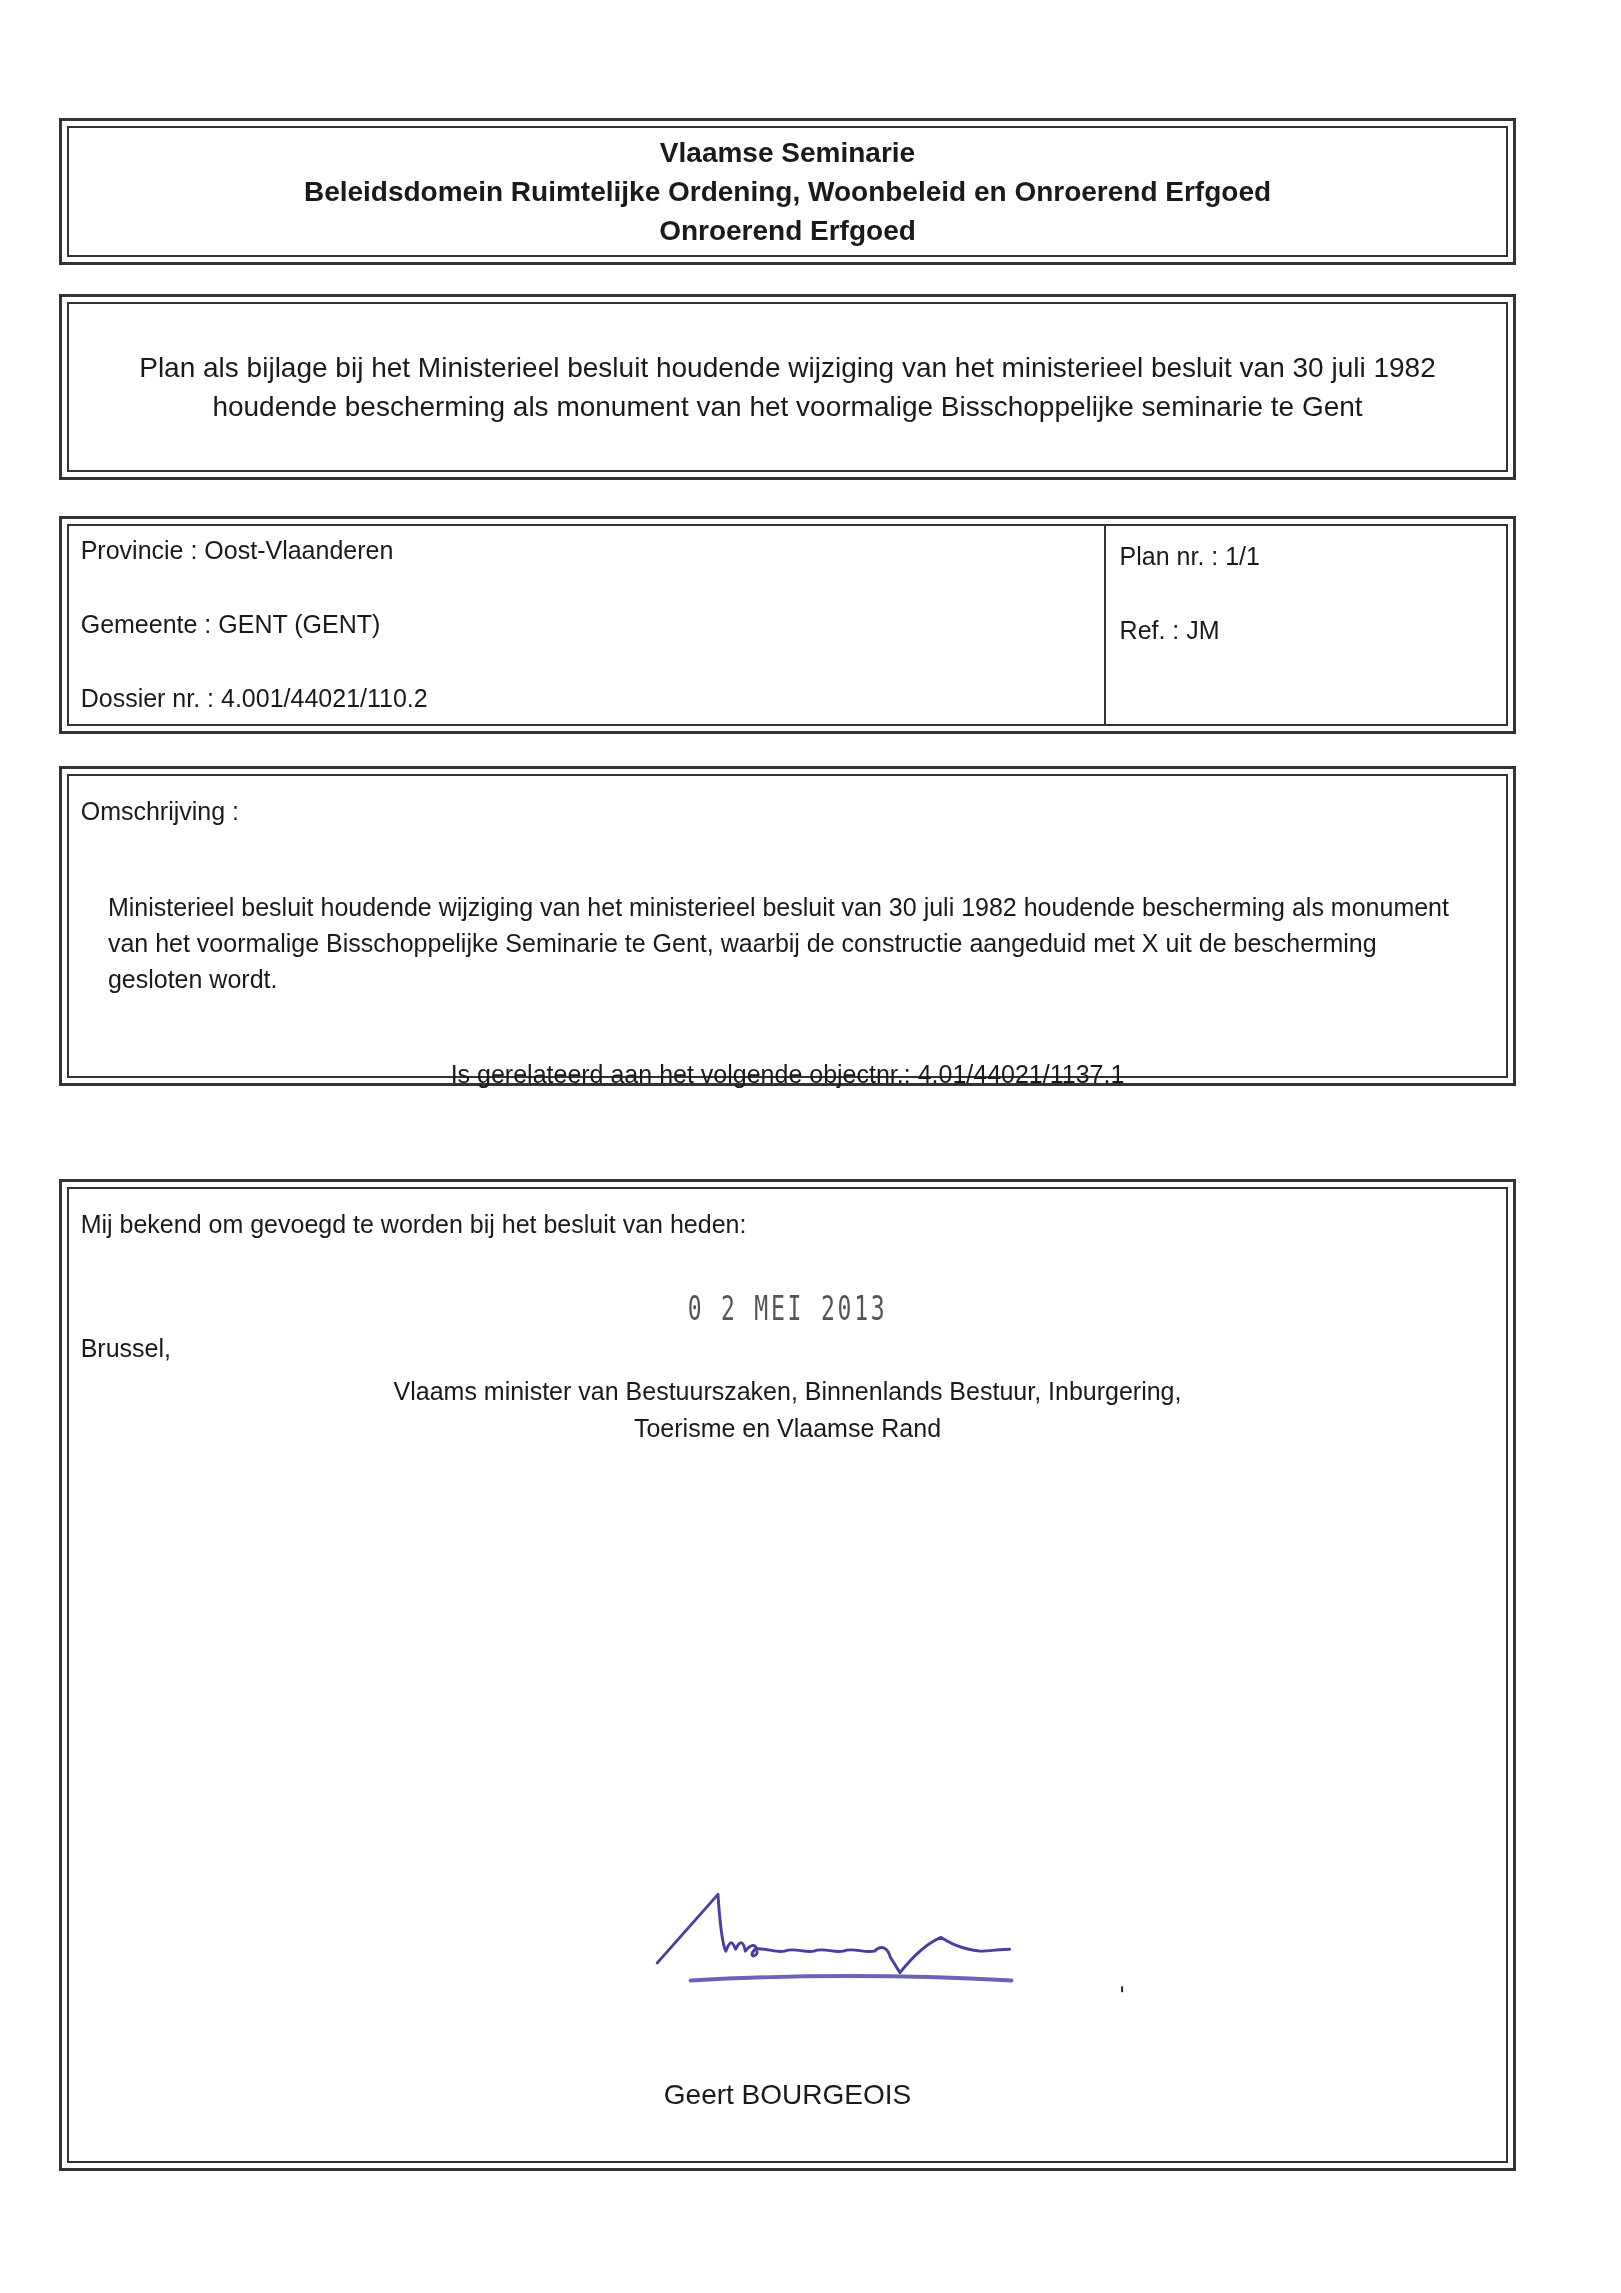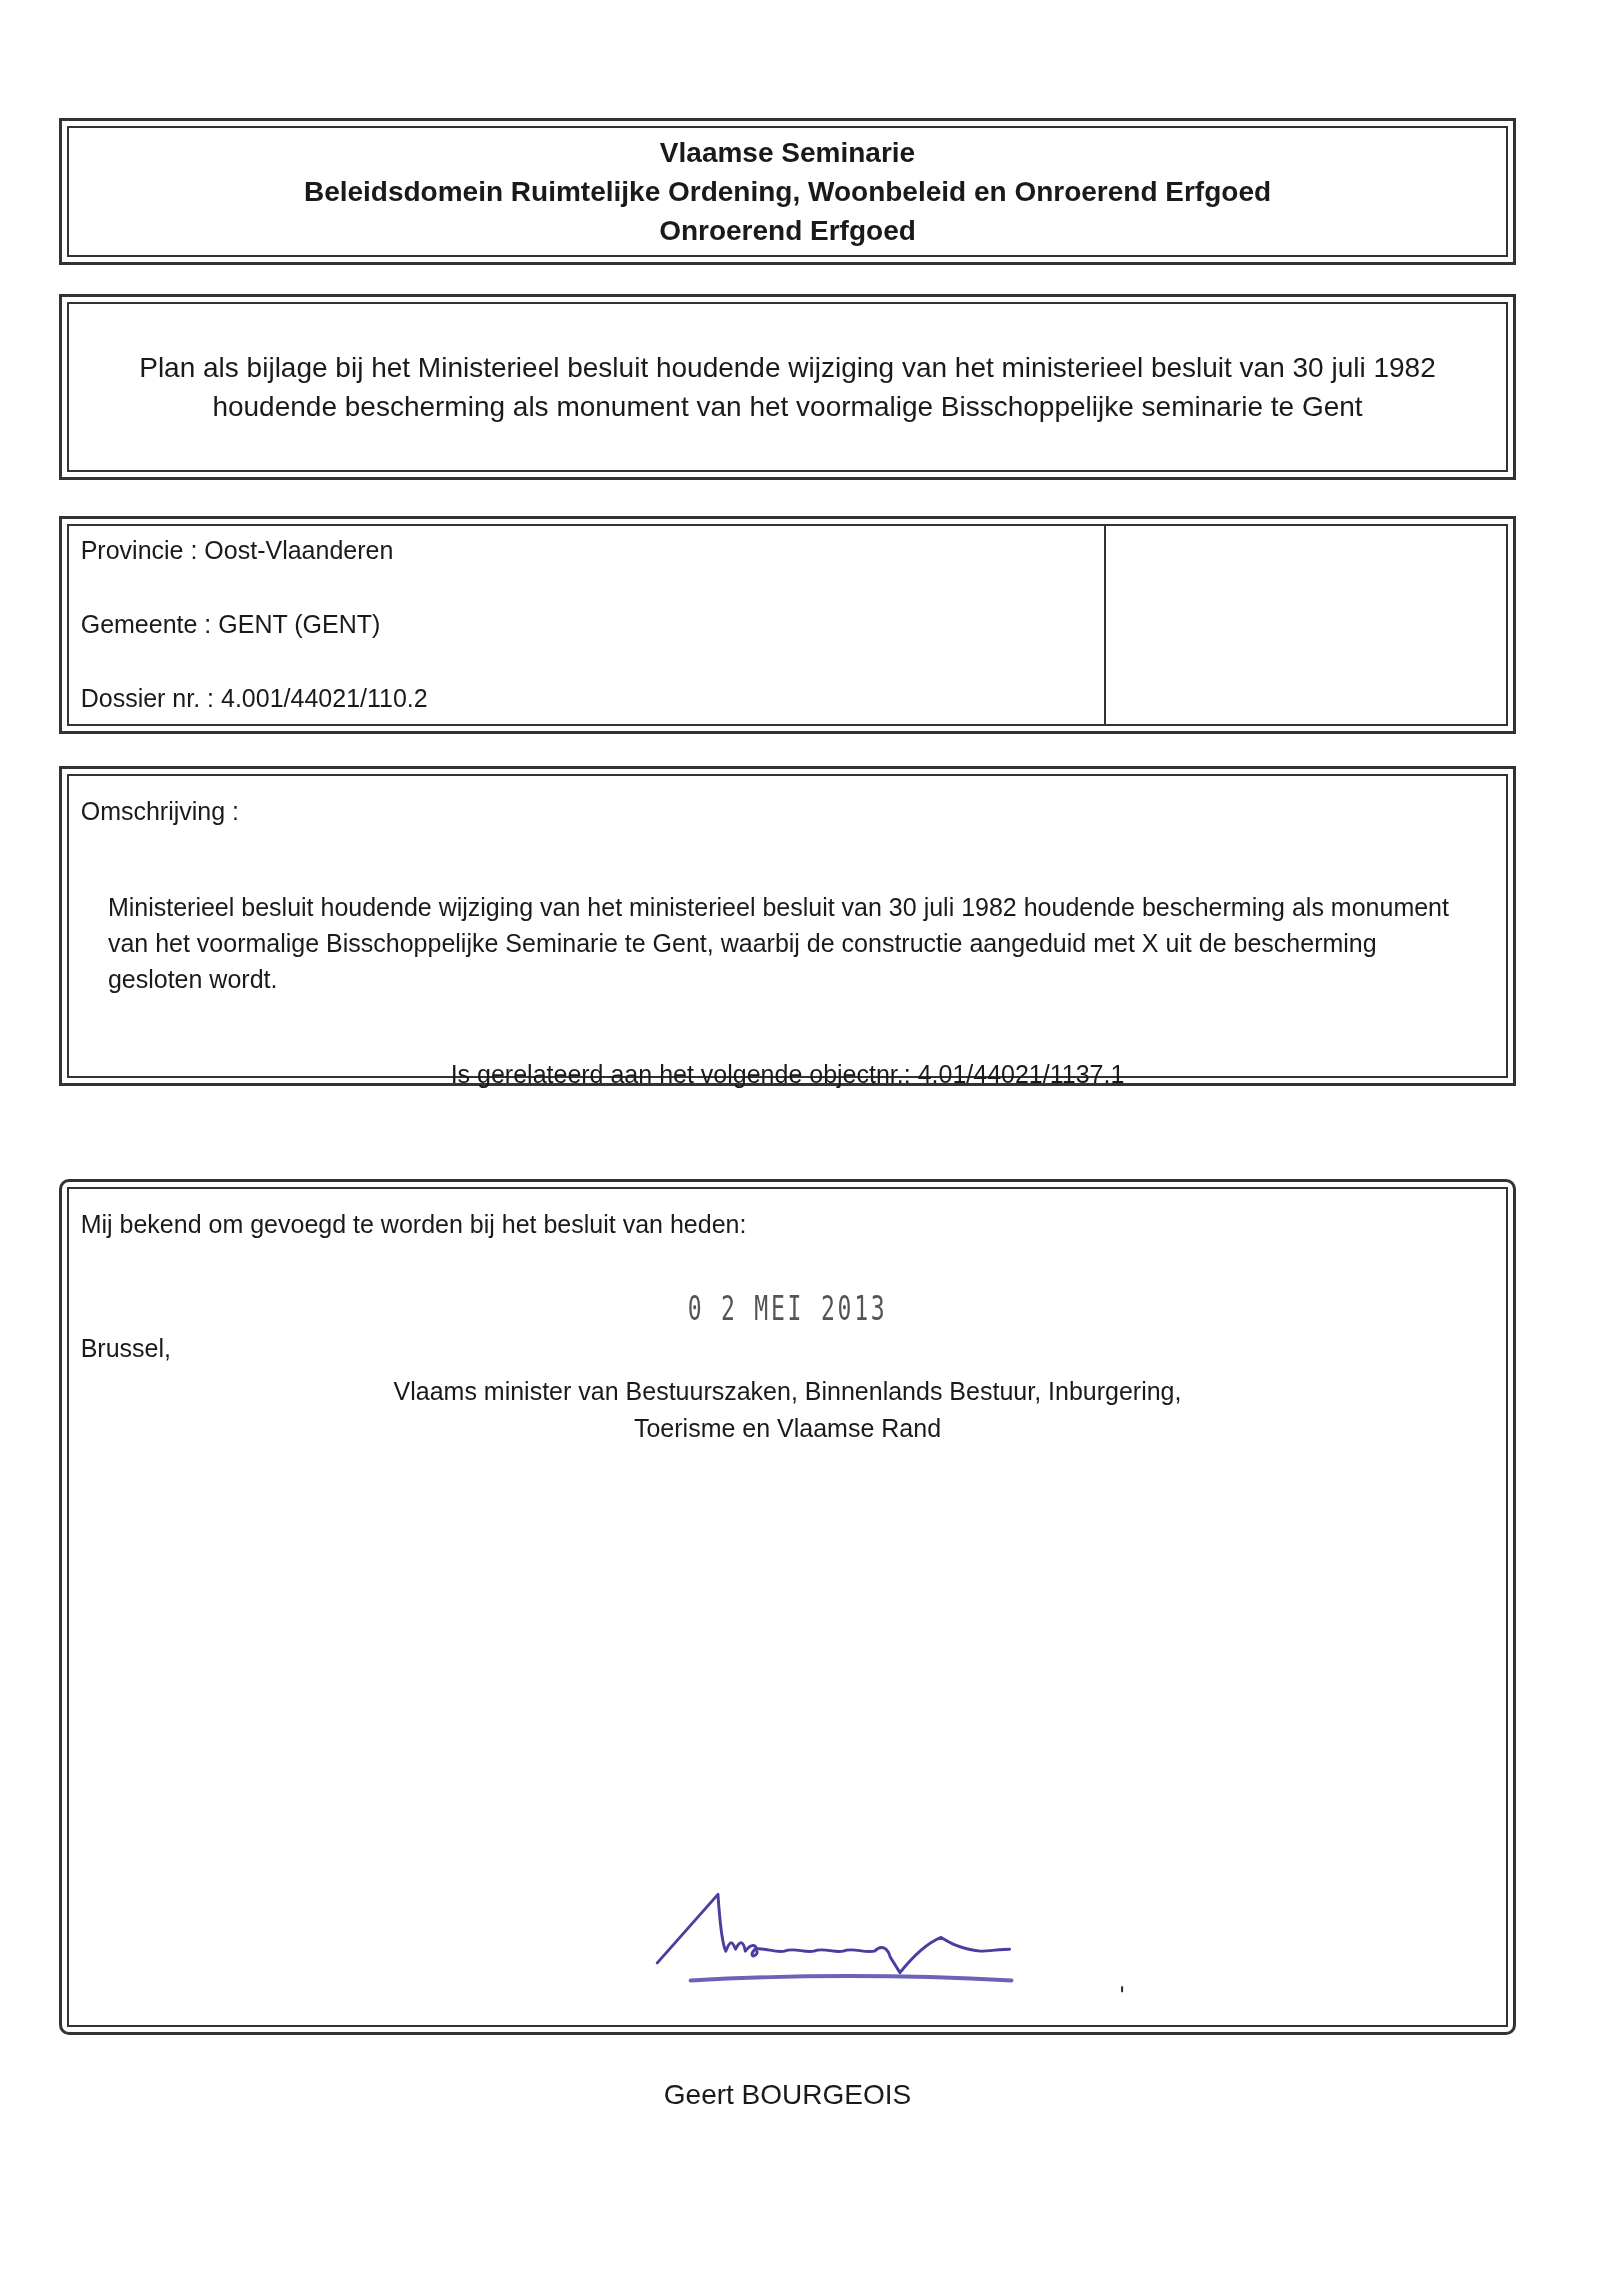--- a/index.html
+++ b/index.html
@@ -16,21 +16,21 @@
   #b2 .inner { display:flex; align-items:center; justify-content:center; text-align:center; padding:8px 29px; }
   #b2 .t { font-size:28px; line-height:39px; }
   #b3 { top:516px; height:218px; }
   #b3 .left { position:absolute; left:0; top:0; bottom:0; width:1037px; border-right:2px solid #333; padding:7.8px 11.8px; box-sizing:border-box; }
   #b3 .right { position:absolute; left:1037px; top:0; right:0; bottom:0; padding:13.7px 13.7px; box-sizing:border-box; }
   #b3 .row { height:74px; }
   #b4 { top:766px; height:320px; }
   #b4 .label { position:absolute; left:11.8px; top:19.6px; }
   #b4 .desc { position:absolute; left:39px; right:46px; top:113px; text-align:left; line-height:36px; }
   #b4 .rel { position:absolute; left:0; right:0; top:282px; text-align:center; }
-  #b5 { top:1179px; height:856px;border-radius:10px; }
+  #b5 { top:1179px; height:992px; }
   #b5 .intro { position:absolute; left:11.8px; top:19.6px; }
   #b5 .date { position:absolute; left:0; right:0; top:100px; text-align:center; font-family:"DejaVu Sans Mono", monospace; font-size:33px; letter-spacing:3.9px; color:#555; transform:scaleX(0.7); }
   #b5 .city { position:absolute; left:11.8px; top:143px; }
   #b5 .minister { position:absolute; left:0; right:0; top:184px; text-align:center; line-height:37px; }
   #b5 .sig { position:absolute; left:578px; top:676px; width:549px; height:137px; }
   #b5 .name { position:absolute; left:0; right:0; top:890px; text-align:center; font-size:28px; }
 </style>
 </head>
 <body>
 
@@ -47,20 +47,24 @@
     <div class="t">Plan als bijlage bij het Ministerieel besluit houdende wijziging van het ministerieel besluit van 30 juli 1982 houdende bescherming als monument van het voormalige Bisschoppelijke seminarie te Gent</div>
   </div>
 </div>
 
 <div id="b3" class="box">
   <div class="inner">
     <div class="left">
       <div class="row t">Provincie : Oost-Vlaanderen</div>
       <div class="row t">Gemeente : GENT (GENT)</div>
       <div class="row t">Dossier nr. : 4.001/44021/110.2</div>
+    </div>
+    <div class="right">
+      <div class="row t">Plan nr. :  1/1</div>
+      <div class="row t">Ref. : JM</div>
     </div>
   </div>
 </div>
 
 <div id="b4" class="box">
   <div class="inner">
     <div class="label t">Omschrijving :</div>
     <div class="desc t">Ministerieel besluit houdende wijziging van het ministerieel besluit van 30 juli 1982 houdende bescherming als monument van het voormalige Bisschoppelijke Seminarie te Gent, waarbij de constructie aangeduid met X uit de bescherming gesloten wordt.</div>
     <div class="rel t">Is gerelateerd aan het volgende objectnr.: 4.01/44021/1137.1</div>
   </div>

